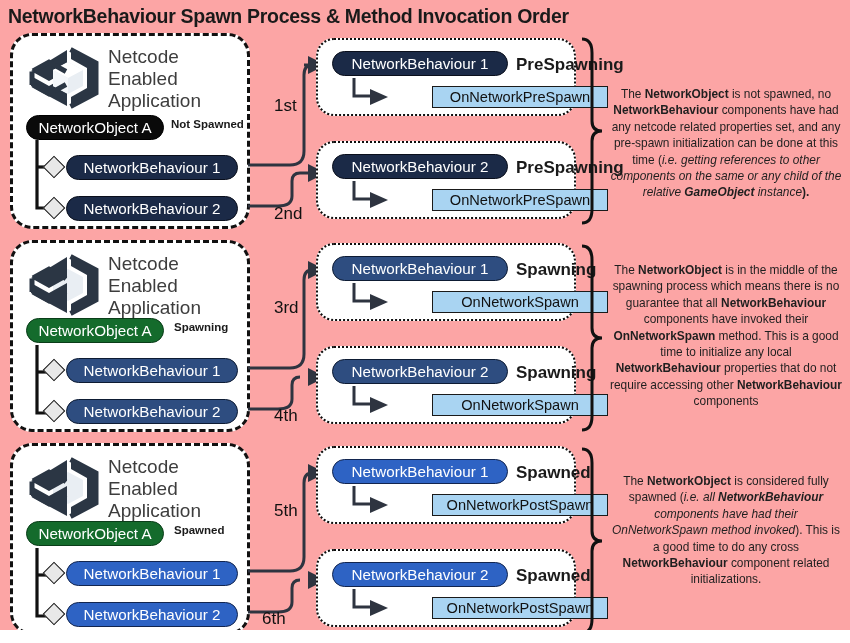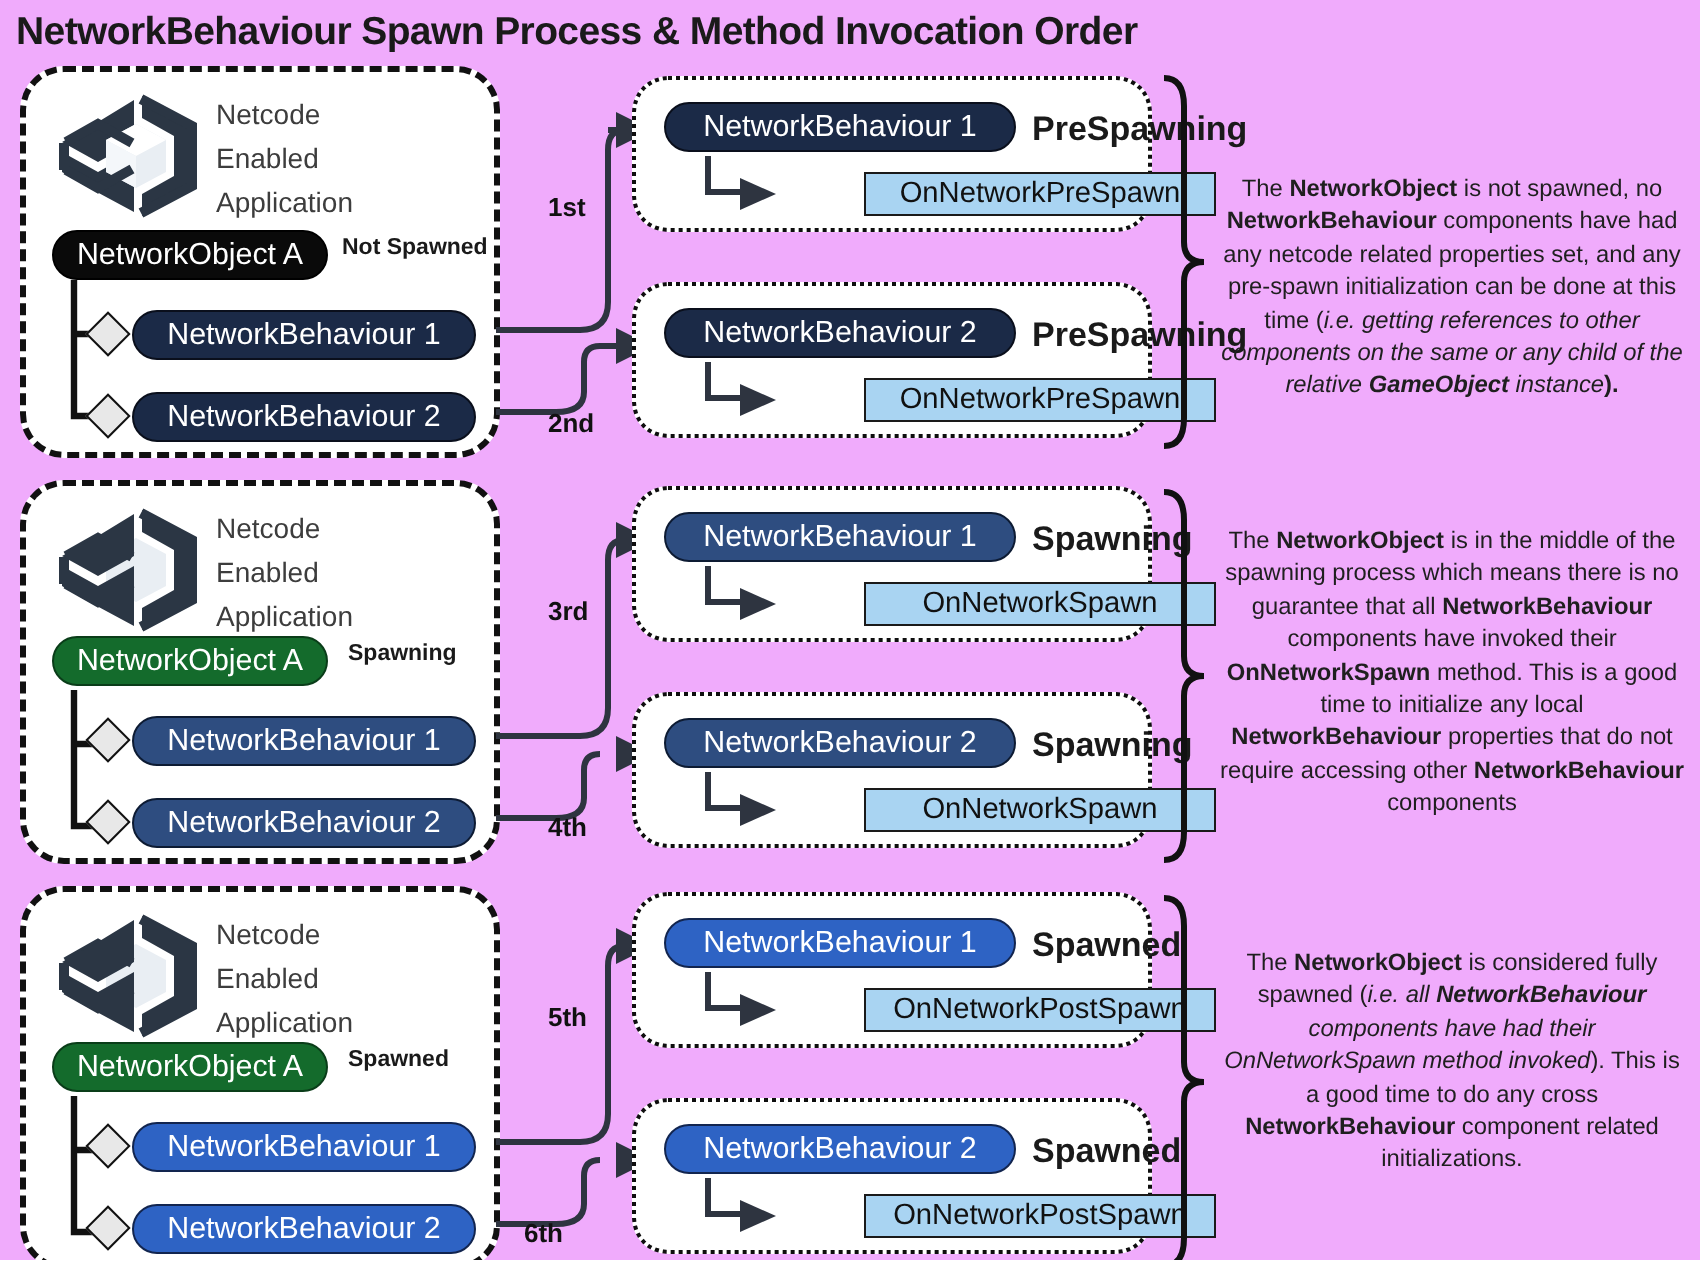--- a/index.html
+++ b/index.html
@@ -6,21 +6,21 @@
   html, body {
     margin: 0; padding: 0;
     background: #ffffff;
     font-family: "Liberation Sans", sans-serif;
   }
   #page {
     position: relative;
     width: 850px;
     height: 630px;
     overflow: hidden;
-    background: #f0abfc;
+    background: #fca5a5;
   }
 
   
   #title {
     position: absolute;
     left: 8px; top: 2px;
     width: 700px; height: 28px;
     font-size: 19.5px;
     font-weight: bold;
     color: #1a1a1a;
@@ -54,21 +54,21 @@
   
   .unity-logo {
     position: absolute;
     left: 14px; top: 9px;
     width: 74px; height: 66px;
   }
   .app-caption {
     position: absolute;
     left: 95px; top: 10px;
     width: 130px;
-    font-size: 14px;
+    font-size: 19px;
     color: #3d3d3d;
     line-height: 22px;
     text-align: left;
   }
 
   
   .tree-svg {
     position: absolute;
     left: 0; top: 0;
     width: 240px; height: 196px;
@@ -122,22 +122,22 @@
 
   
   .conn-svg {
     position: absolute;
     left: 248px; top: 0;
     width: 82px; height: 200px;
     pointer-events: none;
   }
   .ord-label {
     position: absolute;
-    font-size: 13px;
-    font-weight: bold;
+    font-size: 17px;
+    font-weight: normal;
     color: #111;
     white-space: nowrap;
   }
 
   
   .dot-box {
     position: absolute;
     left: 316px;
     width: 260px;
     height: 78px;

